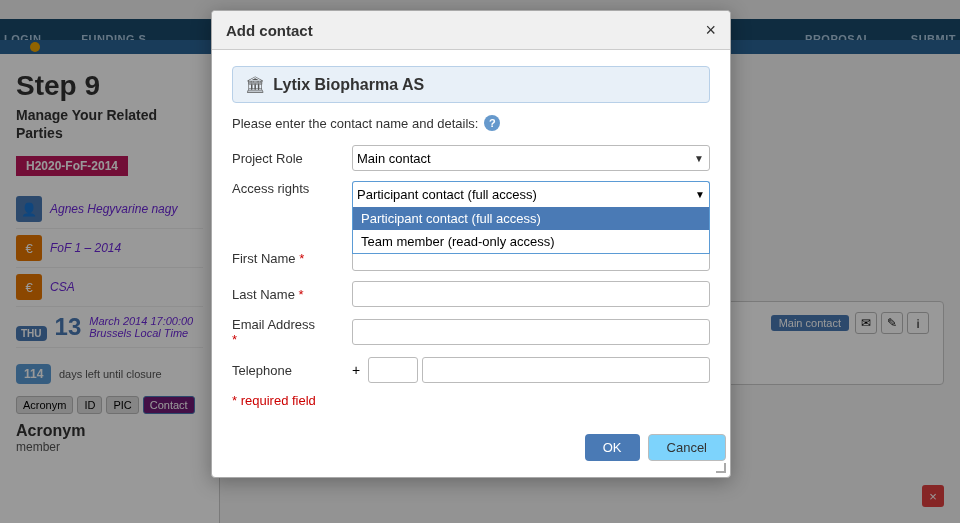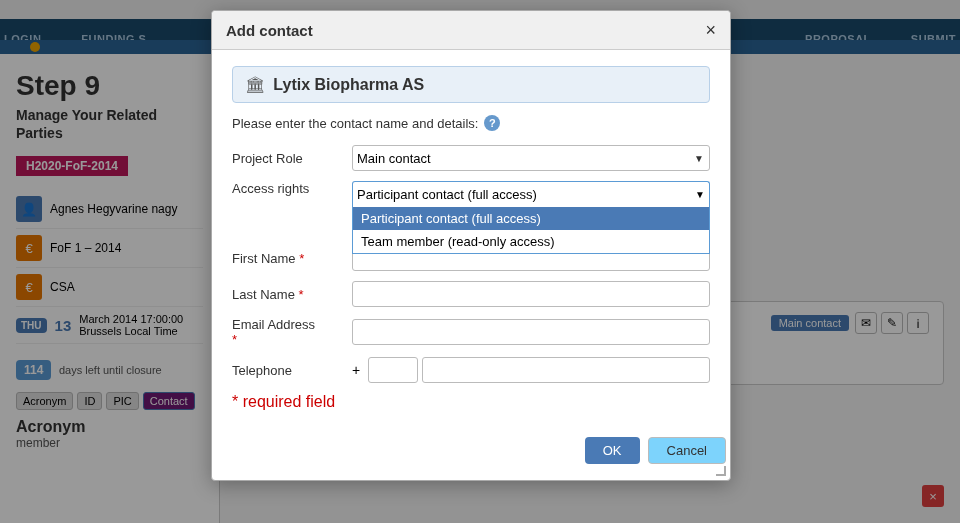--- a/index.html
+++ b/index.html
@@ -116,21 +116,22 @@
       border-radius: 3px;
       display: flex;
       align-items: center;
       justify-content: center;
       color: #fff;
       font-size: 13px;
     }
     .sidebar-icon.orange { background: #e87700; }
     .sidebar-user-name {
       font-size: 12px;
-      color: #000000;
+      color: #6d28d9;
+      font-style: italic;
     }
     .date-badge {
       background: #4a7ab5;
       color: #fff;
       border-radius: 4px;
       padding: 2px 5px;
       font-size: 10px;
       font-weight: bold;
       margin-right: 4px;
     }
@@ -429,21 +430,21 @@
     }
     .phone-number {
       flex: 1;
       height: 26px;
       border: 1px solid #bbb;
       border-radius: 3px;
       padding: 2px 6px;
       font-size: 13px;
     }
     .required-note {
-      font-size: 16px;
+      font-size: 13px;
       color: #cc0000;
       margin-top: 4px;
     }
     .modal-footer {
       padding: 10px 4px 16px;
       display: flex;
       justify-content: flex-end;
       gap: 8px;
     }
     .btn-ok {
@@ -506,23 +507,23 @@
     <div class="sidebar-icon orange">€</div>
     <span class="sidebar-user-name">FoF 1 – 2014</span>
   </div>
 
   <div class="sidebar-user-row">
     <div class="sidebar-icon orange">€</div>
     <span class="sidebar-user-name">CSA</span>
   </div>
 
   <div class="sidebar-user-row">
-    <div style="display:flex;align-items:center;gap:4px;">
+    <div style="display:flex;align-items:flex-end;gap:4px;">
       <span class="date-badge">THU</span>
-      <span style="font-size:15px;font-weight:bold;color:#4a7ab5;">13</span>
+      <span style="font-size:24px;font-weight:bold;color:#4a7ab5;">13</span>
     </div>
     <span class="sidebar-user-name" style="white-space:pre-line; font-size:11px;">March 2014 17:00:00
 Brussels Local Time</span>
   </div>
 
   <div style="margin-top:8px;">
     <span class="days-badge">114</span>
     <span style="font-size:11px;color:#555;margin-left:4px;">days left until closure</span>
   </div>
 

